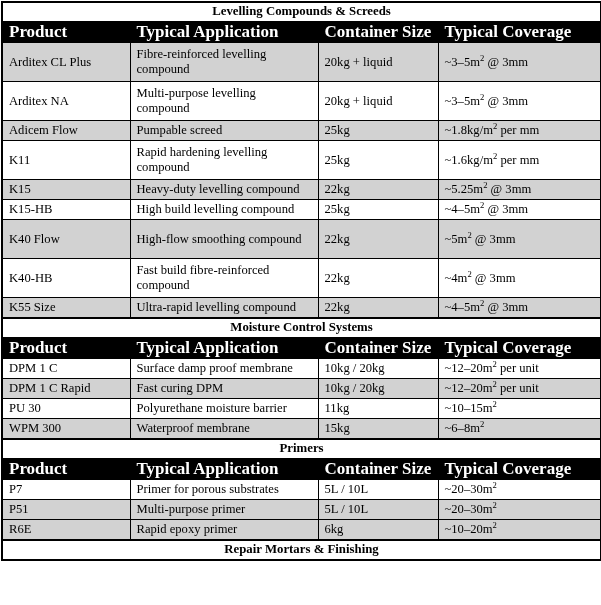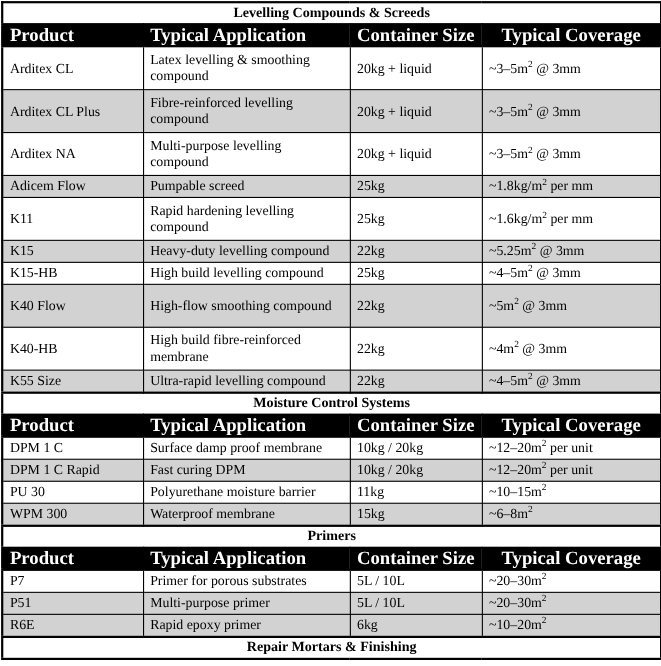--- a/index.html
+++ b/index.html
@@ -50,21 +50,21 @@
     background: #000000;
     color: #ffffff;
     font-weight: bold;
     padding: 1px 6px 2px 6px;
     font-size: 17px;
     line-height: 15px;
     border-right: 1px solid #000;
     border-bottom: 2px solid #000;
     vertical-align: middle;
   }
-  tr.col-head td:last-child { border-right: 0; text-align: center; }
+  tr.col-head td:last-child { border-right: 0; }
 
   tr.data td {
     padding: 2px 6px 2px 6px;
     border-right: 1px solid #000;
     border-bottom: 1px solid #000;
     vertical-align: middle;
     line-height: 15px;
     font-size: 12.6px;
     background: #ffffff;
   }
@@ -88,26 +88,20 @@
     <tbody id="table-body">
         <tr class="section-title first">
           <td colspan="4">Levelling Compounds &amp; Screeds</td>
         </tr>
         <tr class="col-head">
           <td>Product</td>
           <td>Typical Application</td>
           <td>Container Size</td>
           <td>Typical Coverage</td>
         </tr>
-        <tr class="data tall">
-          <td>Arditex CL</td>
-          <td>Latex levelling &amp; smoothing compound</td>
-          <td>20kg + liquid</td>
-          <td>~3–5m<sup>2</sup> @ 3mm</td>
-        </tr>
         <tr class="data shade tall">
           <td>Arditex CL Plus</td>
           <td>Fibre-reinforced levelling compound</td>
           <td>20kg + liquid</td>
           <td>~3–5m<sup>2</sup> @ 3mm</td>
         </tr>
         <tr class="data tall">
           <td>Arditex NA</td>
           <td>Multi-purpose levelling compound</td>
           <td>20kg + liquid</td>
@@ -138,21 +132,21 @@
           <td>~4–5m<sup>2</sup> @ 3mm</td>
         </tr>
         <tr class="data shade tall">
           <td>K40 Flow</td>
           <td>High-flow smoothing compound</td>
           <td>22kg</td>
           <td>~5m<sup>2</sup> @ 3mm</td>
         </tr>
         <tr class="data tall">
           <td>K40-HB</td>
-          <td>High build fibre-reinforced membrane</td>
+          <td>Fast build fibre-reinforced compound</td>
           <td>22kg</td>
           <td>~4m<sup>2</sup> @ 3mm</td>
         </tr>
         <tr class="data shade short">
           <td>K55 Size</td>
           <td>Ultra-rapid levelling compound</td>
           <td>22kg</td>
           <td>~4–5m<sup>2</sup> @ 3mm</td>
         </tr>
         <tr class="section-title">

